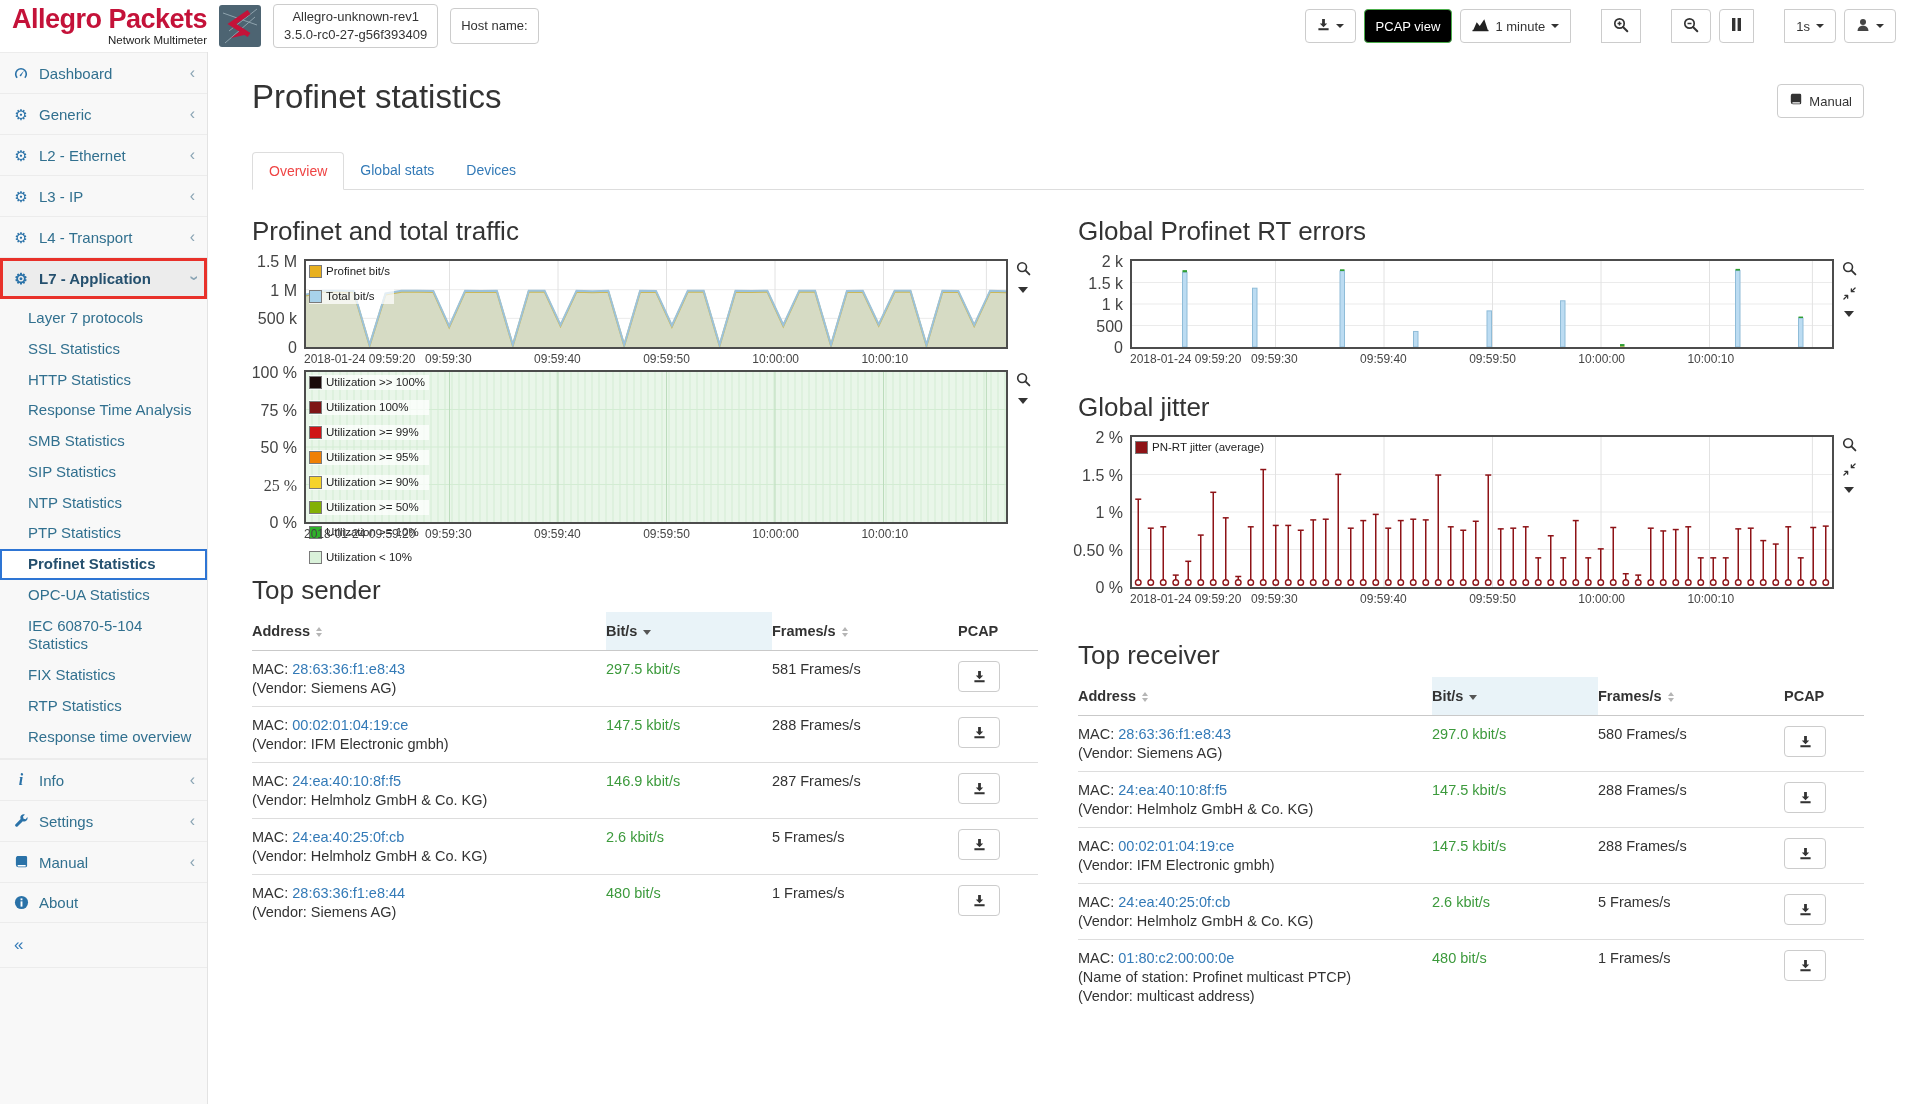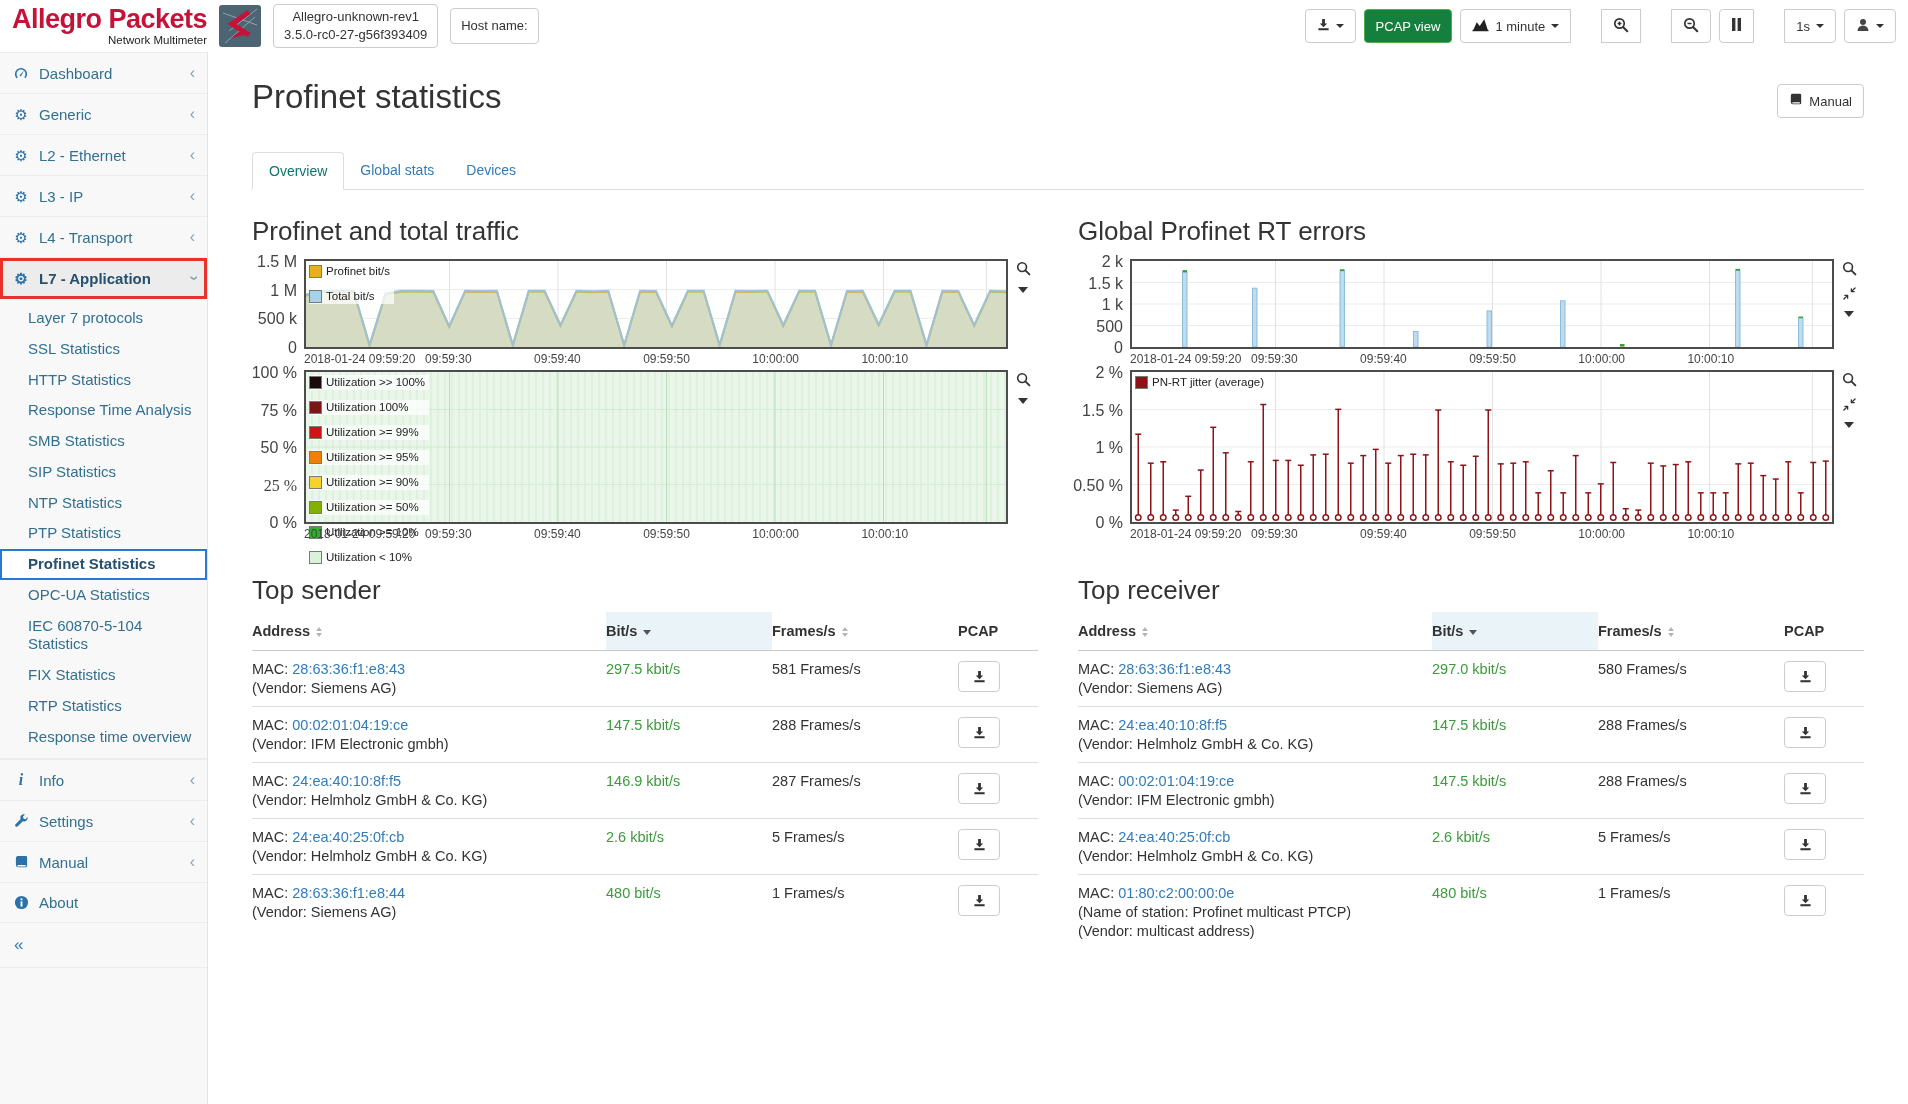--- a/index.html
+++ b/index.html
@@ -9,21 +9,21 @@
   .header{display:flex;align-items:center;height:52px;padding:0 12px;gap:12px;background:#fff;}
   .logo{line-height:1;text-align:right;cursor:pointer;}
   .logo-title{font-size:27px;font-weight:700;color:#c41239;letter-spacing:-0.5px;}
   .logo-sub{font-size:11.5px;color:#222;margin-top:2px;}
   .logo-tile{width:42px;height:42px;flex:none;}
   .pill{border:1px solid #ccc;border-radius:4px;padding:3px 10px;font-size:13px;line-height:1.35;text-align:center;color:#333;}
   .pill.host{padding:8px 10px;}
   .header-right{margin-left:auto;display:flex;align-items:center;gap:8px;}
   .btn{height:34px;border:1px solid #ccc;background:#fff;border-radius:4px;display:inline-flex;
        align-items:center;gap:6px;padding:0 11px;font-size:13px;color:#333;cursor:pointer;font-family:inherit;}
-  .btn-green{background:#15803d;border-color:#4cae4c;color:#fff;}
+  .btn-green{background:#000000;border-color:#4cae4c;color:#fff;}
   .btn-group{display:inline-flex;gap:31px;}
   .btn-group .btn{border-radius:0;margin-left:-1px;}
   .btn-group .btn:first-child{border-radius:4px 0 0 4px;margin-left:0;}
   .btn-group .btn:last-child{border-radius:0 4px 4px 0;}
   .caret{width:0;height:0;border-left:4px solid transparent;border-right:4px solid transparent;border-top:4px solid #333;}
   
   .body{display:flex;flex:1;min-height:0;}
   
   .sidebar{width:207px;flex:none;background:#f8f8f8;border-right:1px solid #e3e3e3;overflow:hidden;font-size:15px;}
   .side-item{display:flex;align-items:center;gap:9px;padding:11px 12px;border-bottom:1px solid #ececec;
@@ -42,21 +42,21 @@
   .side-bottom .side-item{font-weight:400;}
   .side-bottom{border-top:1px solid #ececec;}
   .side-collapse{padding:12px 14px;color:#337ab7;font-size:17px;cursor:pointer;border-bottom:1px solid #ececec;}
   
   main{flex:1;min-width:0;padding:0 44px;overflow:hidden;}
   .title-row{display:flex;align-items:flex-start;justify-content:space-between;margin-top:26px;}
   h1{font-size:33px;font-weight:400;margin:0;color:#333;}
   .manual-btn{margin-top:6px;}
   .tabs{display:flex;border-bottom:1px solid #ddd;margin-top:34px;}
   .tab{padding:10px 16px;color:#337ab7;cursor:pointer;font-size:14px;}
-  .tab.active{color:#0f766e;border:1px solid #ddd;border-bottom:1px solid #fff;margin-bottom:-1px;
+  .tab.active{color:#ef4444;border:1px solid #ddd;border-bottom:1px solid #fff;margin-bottom:-1px;
               border-radius:4px 4px 0 0;background:#fff;cursor:default;}
   .grid{display:grid;grid-template-columns:1fr 1fr;column-gap:40px;margin-top:4px;}
   .chart-title{font-size:26px;font-weight:400;color:#333;margin:22px 0 12px;}
   .title-link{color:#337ab7;cursor:pointer;}
   .chart-row{display:flex;align-items:flex-start;}
   .yaxis{width:52px;flex:none;position:relative;}
   .ytick{position:absolute;right:7px;font-size:16px;color:#444;white-space:nowrap;}
   .plot{flex:1;position:relative;border:2px solid #4c4c4c;background:#fff;}
   .plot svg{display:block;}
   .tools{width:30px;flex:none;display:flex;flex-direction:column;align-items:center;gap:11px;padding-top:2px;}
@@ -675,20 +675,21 @@
             <div class="xaxis">
                 <span class="xtick" style="left: 0px;">2018-01-24 09:59:20</span>
                 <span class="xtick" style="left: 20.5%; transform: translateX(-50%);">09:59:30</span>
                 <span class="xtick" style="left: 36%; transform: translateX(-50%);">09:59:40</span>
                 <span class="xtick" style="left: 51.5%; transform: translateX(-50%);">09:59:50</span>
                 <span class="xtick" style="left: 67%; transform: translateX(-50%);">10:00:00</span>
                 <span class="xtick" style="left: 82.5%; transform: translateX(-50%);">10:00:10</span>
               </div>
           </section>
           <section class="panel">
+            <h2 class="chart-title">Global jitter</h2>
             <div class="chart-row">
                 <div class="yaxis" style="height: 150px;">
                   <span class="ytick" style="top: -6px;">2 %</span>
                   <span class="ytick" style="top: 31.5px;">1.5 %</span>
                   <span class="ytick" style="top: 69px;">1 %</span>
                   <span class="ytick" style="top: 106.5px;">0.50 %</span>
                   <span class="ytick" style="top: 144px;">0 %</span>
                 </div>
                 <div class="plot" style="height: 150px; text-align: center;">
                   <svg width="700" height="150">

